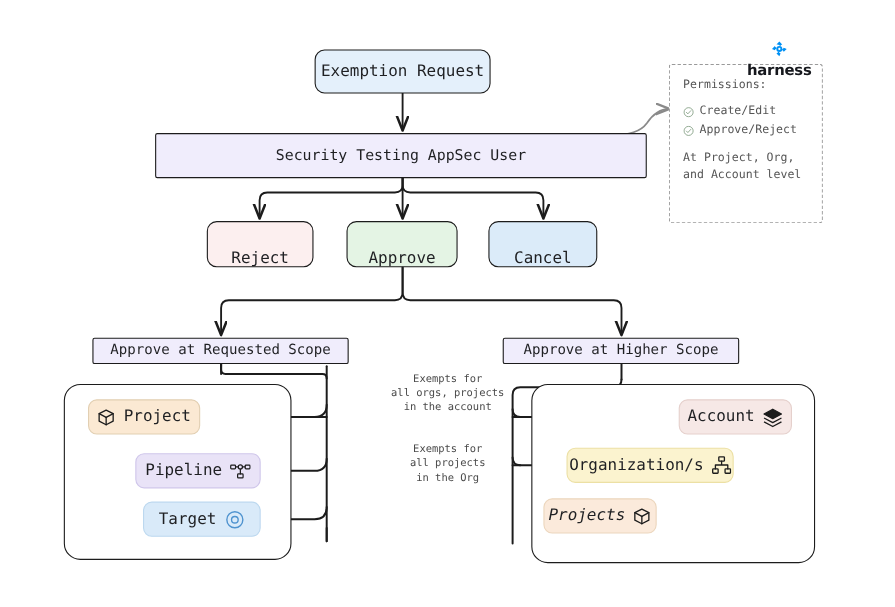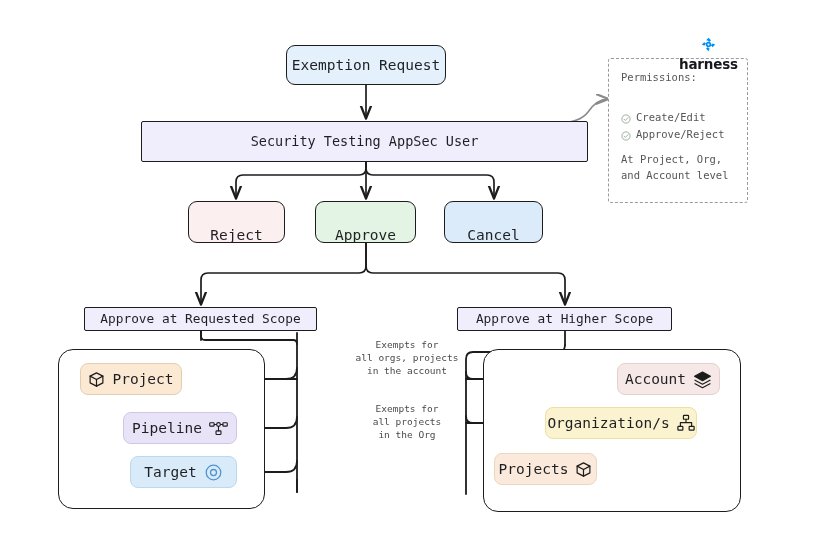--- a/index.html
+++ b/index.html
@@ -41,30 +41,30 @@
   .group{position:absolute;border:1.9px solid #1c1c1c;border-radius:15px;background:#fff;}
   #group-requested{left:58px;top:349px;width:205px;height:158px;}
   #group-higher{left:483px;top:349px;width:256px;height:161px;}
 
   
   .chip{border-radius:8px;border:1.1px solid #d7d2c8;font-size:14.5px;height:32px;}
   #project-chip{left:80px;top:363px;width:102px;background:#fbe9d3;border-color:#e2cfb2;}
   #pipeline-chip{left:123px;top:412px;width:114px;background:#e9e3f7;border-color:#cfc6ea;}
   #target-chip{left:130px;top:456px;width:107px;background:#d9eaf9;border-color:#bcd8ef;}
   #account-chip{left:617px;top:363px;width:103px;background:#f6e8e6;border-color:#e5d0cc;}
-  #org-chip{left:515px;top:407px;width:152px;background:#fbf3cf;border-color:#ece0a4;margin-left:30px;}
-  #projects-chip{left:494px;top:453px;width:103px;background:#fbeadb;border-color:#ecd6bd;}
+  #org-chip{left:515px;top:407px;width:152px;background:#fbf3cf;border-color:#ece0a4;}
+  #projects-chip{left:494px;top:453px;width:103px;background:#fbeadb;border-color:#ecd6bd;font-style:italic;}
 
   
   #permissions-panel{
     position:absolute;left:608px;top:58px;width:140px;height:145px;
     border:1.5px dashed #9a9a9a;border-radius:3px;background:#fff;
     padding:10px 0 0 12px;box-sizing:border-box;color:#555;font-size:10.5px;line-height:1.55;
   }
-  #permissions-panel .perm-title{margin-bottom:24px;}
+  #permissions-panel .perm-title{margin-bottom:8px;}
   .perm-row{display:flex;align-items:center;gap:5px;}
   .perm-foot{margin-top:9px;}
   .check-icon{display:inline-block;width:10px;height:10px;flex:0 0 10px;}
 
   
   #harness-logo{position:absolute;left:679px;top:37px;display:flex;align-items:center;gap:4px;flex-direction:column;}
   #harness-wordmark{font-family:"DejaVu Sans","Liberation Sans",sans-serif;
                     font-weight:bold;font-size:13.5px;color:#16181d;letter-spacing:-.2px;}
 
   

